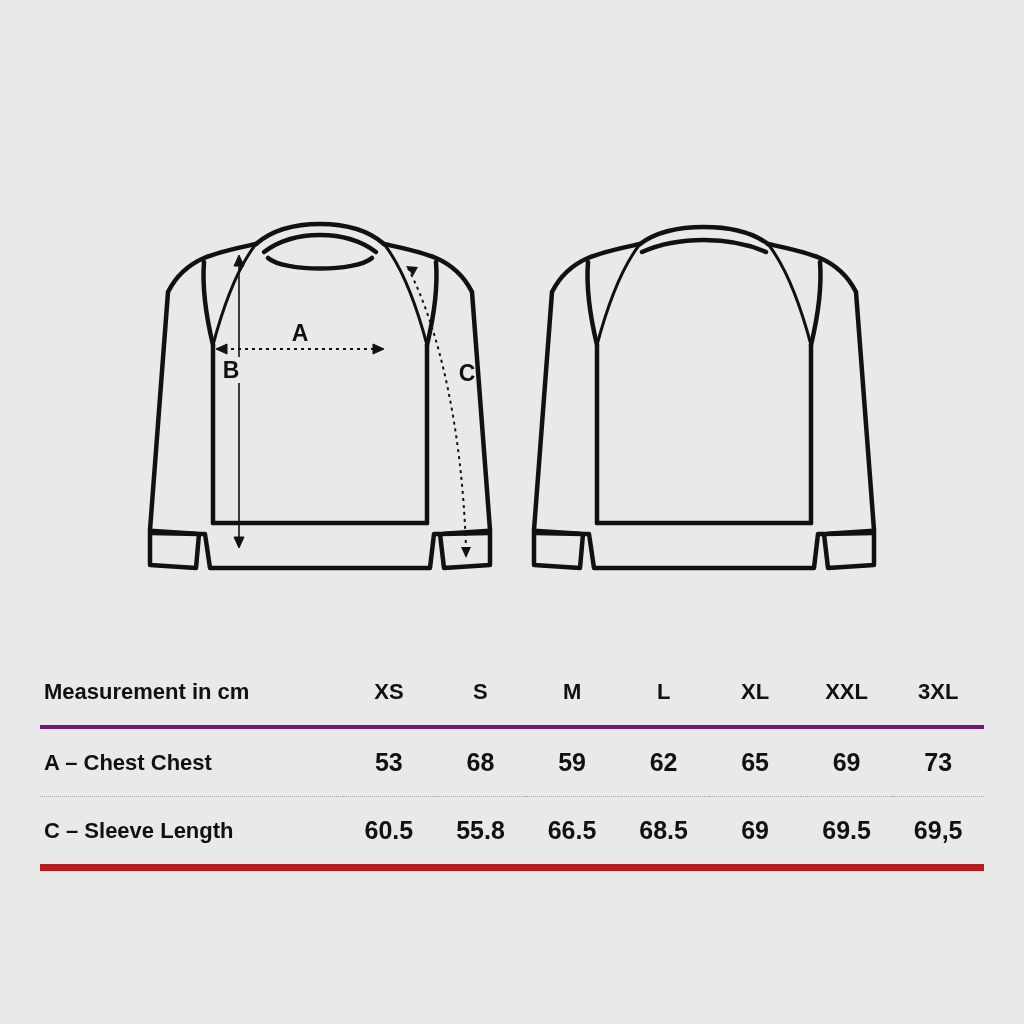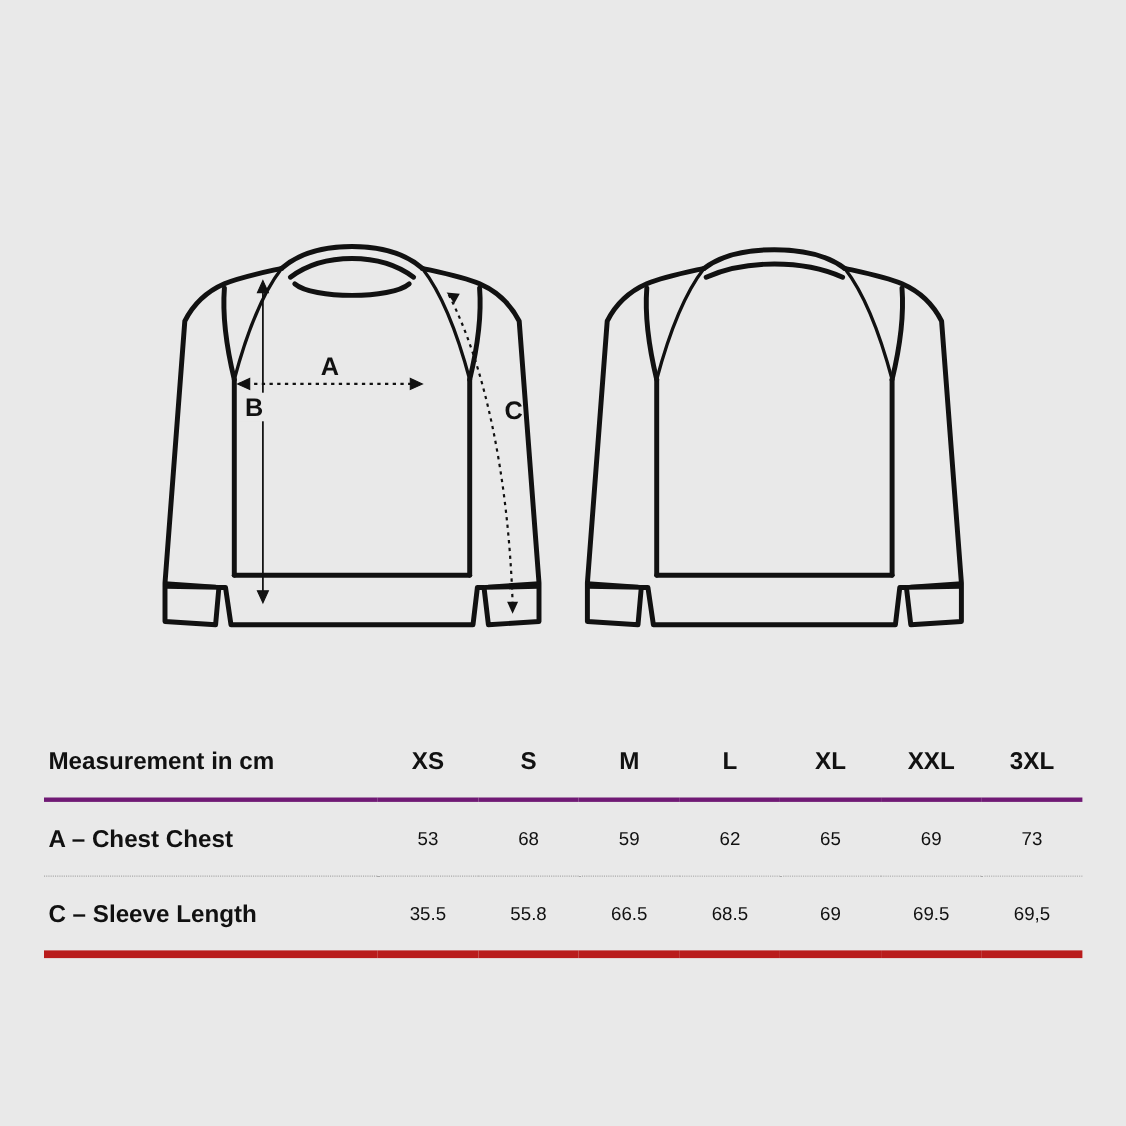--- a/index.html
+++ b/index.html
@@ -40,22 +40,22 @@
     left: 40px;
     top: 658px;
     width: 944px;
     border-collapse: collapse;
   }
   .size-table th,
   .size-table td {
     padding: 0;
     height: 67px;
     vertical-align: middle;
-    font-size: 17px;
-    font-weight: normal;
+    font-size: 25px;
+    font-weight: bold;
     text-align: center;
     color: #111111;
   }
   .size-table thead th {
     font-weight: bold;
     font-size: 22px;
     border-bottom: 4px solid #701a75;
   }
   .size-table thead th.label-col,
   .size-table tbody td.label-col {
@@ -225,21 +225,21 @@
         <td class="size-col">53</td>
         <td class="size-col">68</td>
         <td class="size-col">59</td>
         <td class="size-col">62</td>
         <td class="size-col">65</td>
         <td class="size-col">69</td>
         <td class="size-col">73</td>
       </tr>
       <tr>
         <td class="label-col">C – Sleeve Length</td>
-        <td class="size-col">35.5</td>
+        <td class="size-col">60.5</td>
         <td class="size-col">55.8</td>
         <td class="size-col">66.5</td>
         <td class="size-col">68.5</td>
         <td class="size-col">69</td>
         <td class="size-col">69.5</td>
         <td class="size-col">69,5</td>
       </tr>
     </tbody>
   </table>
 

